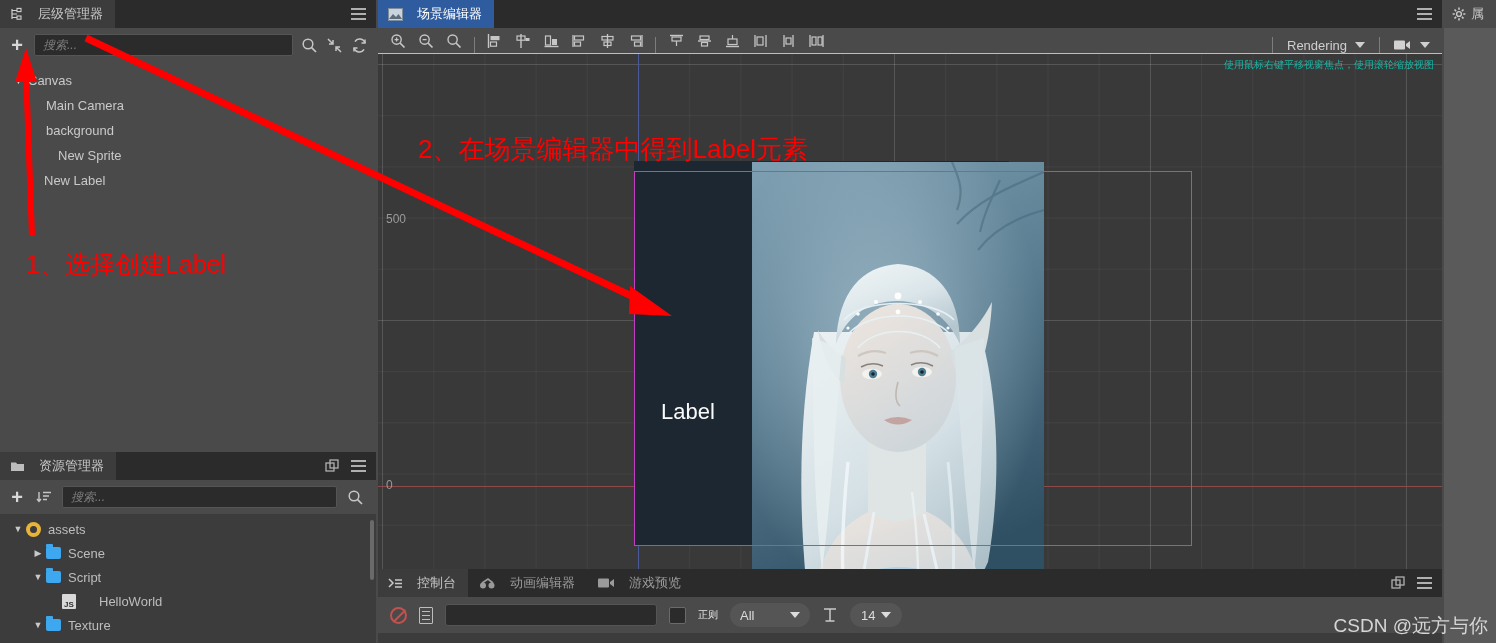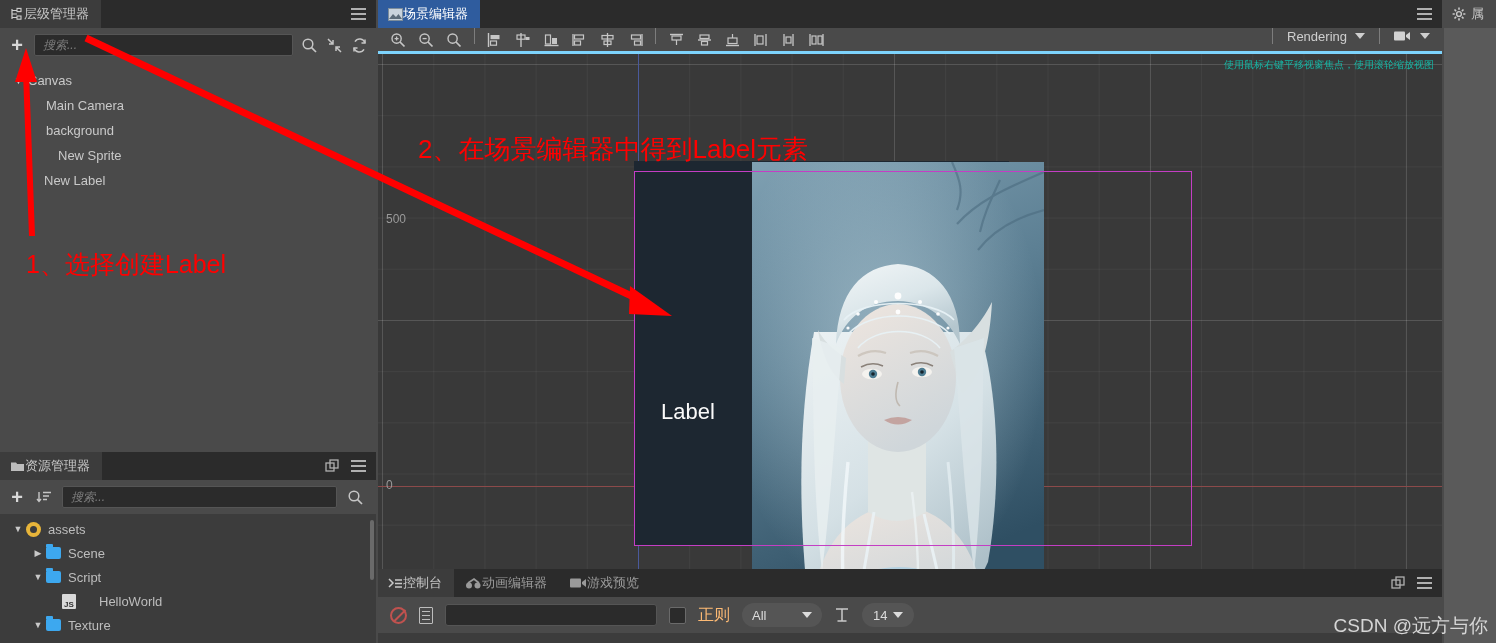--- a/index.html
+++ b/index.html
@@ -11,21 +11,21 @@
   }
   #app { position: relative; width: 1496px; height: 643px; }
 
   
   .panel { position: absolute; background: #3c3c3c; }
   .tabbar {
     height: 28px; background: #2b2b2b;
     display: flex; align-items: stretch; position: relative;
   }
   .tab {
-    display: flex; align-items: center; gap: 0;
+    display: flex; align-items: center; gap: 14px;
     padding: 0 12px 0 10px;
     font-size: 13px; color: #c8c8c8; background: #3c3c3c;
     border-right: 1px solid #2b2b2b;
     cursor: default; white-space: nowrap;
   }
   .tab.active-blue { background: #2f5c9e; color: #ffffff; }
   .tab.inactive { background: #2b2b2b; color: #9a9a9a; }
   .tabbar-spacer { flex: 1; background: #2b2b2b; }
   .tabbar-icons {
     display: flex; align-items: center; gap: 12px;
@@ -79,22 +79,22 @@
   .assets-ico:after { content:""; position:absolute; left:4px; top:4px; width:7px; height:7px;
                       border-radius:50%; background:#3c3c3c; }
   .js-ico { width: 14px; height: 15px; margin-right: 23px; flex: none; background: #d9d9d9;
             color: #333; font-size: 8px; font-weight: bold; display:flex;
             align-items:flex-end; justify-content:center; border-radius:1px; }
   .a-scrollbar { position: absolute; right: 2px; top: 6px; width: 4px; height: 60px;
                  background: #6a6a6a; border-radius: 2px; }
 
   
   #scene { left: 378px; top: 0; width: 1064px; height: 565px; background: #3c3c3c; }
-  .scene-toolbar { height: 26px; background: #4a4a4a; display: flex; align-items: flex-start;
-                   padding: 0 6px; gap: 0px; border-bottom: 3px solid #7dd3fc; }
+  .scene-toolbar { height: 26px; background: #4a4a4a; display: flex; align-items: flex-end;
+                   padding: 0 6px; gap: 0px; border-bottom: 1px solid #7dd3fc; }
   .stool { width: 28px; height: 24px; display: flex; align-items: center;
            justify-content: center; cursor: pointer; color: #c6c6c6; }
   .sdiv { width: 1px; height: 16px; background: #7d7d7d; margin: 0 6px; }
   .toolbar-right { margin-left: auto; display: flex; align-items: center;
                    gap: 8px; color: #cfcfcf; font-size: 13px; padding-right: 6px; }
   .caret-down { width: 0; height: 0; border-left: 5px solid transparent;
                 border-right: 5px solid transparent; border-top: 6px solid #cfcfcf; }
 
   .viewport { position: relative; width: 1064px; height: 539px; background: #393939;
               overflow: hidden; }
@@ -134,21 +134,21 @@
            position: relative; cursor: pointer; }
   .c-ban:after { content:""; position:absolute; left:-1px; top:6px; width:17px; height:2px;
                  background:#c0524f; transform: rotate(-45deg); }
   .c-doc { width: 14px; height: 17px; border: 1.5px solid #bdbdbd; border-radius: 1px;
            position: relative; cursor: pointer; }
   .c-doc i { position: absolute; left: 2px; height: 1.5px; background: #bdbdbd; width: 8px; }
   .c-input { width: 212px; height: 22px; background: #2b2b2b; border: 1px solid #555;
              border-radius: 3px; }
   .c-check { width: 17px; height: 17px; background: #2b2b2b; border: 1px solid #6a6a6a;
              border-radius: 2px; cursor: pointer; }
-  .c-lbl { font-size: 16px; color: #fdba74; }
+  .c-lbl { font-size: 10px; color: #e5e5e5; }
   .c-select { height: 24px; min-width: 80px; background: #555; border-radius: 12px;
               display: flex; align-items: center; justify-content: space-between;
               padding: 0 10px; font-size: 13px; color: #dcdcdc; cursor: pointer; gap: 14px; }
   .c-small-select { height: 24px; background: #555; border-radius: 12px; display: flex;
                     align-items: center; gap: 6px; padding: 0 11px; font-size: 13px;
                     color: #dcdcdc; cursor: pointer; }
   .tiny-caret { width: 0; height: 0; border-left: 5px solid transparent;
                 border-right: 5px solid transparent; border-top: 6px solid #dcdcdc; }
 
   

